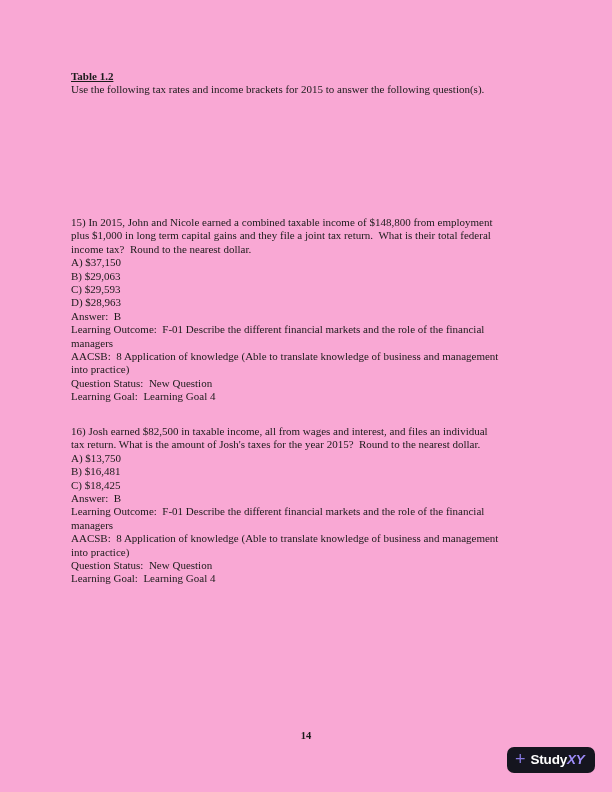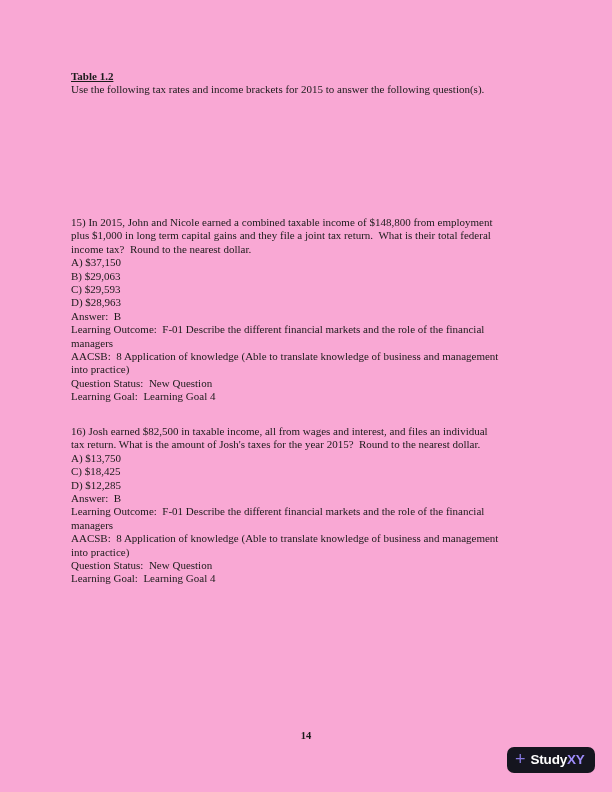--- a/index.html
+++ b/index.html
@@ -67,20 +67,21 @@
     color: #ffffff;
     font-weight: bold;
     font-size: 13.5px;
     letter-spacing: -0.2px;
   }
   .brand-accent {
     color: #9e8cfa;
     font-weight: bold;
     font-size: 13.5px;
     letter-spacing: -0.2px;
+    font-style: italic;
   }
 </style>
 </head>
 <body>
 
 <div class="page">
 
   <div class="block header-block">
     <div class="table-label">Table 1.2</div>
     <div class="instructions">Use the following tax rates and income brackets for 2015 to answer the following question(s).</div>
@@ -100,22 +101,22 @@
     <div class="line">AACSB:  8 Application of knowledge (Able to translate knowledge of business and management</div>
     <div class="line">into practice)</div>
     <div class="line">Question Status:  New Question</div>
     <div class="line">Learning Goal:  Learning Goal 4</div>
   </div>
 
   <div class="block q16-block">
     <div class="line">16) Josh earned $82,500 in taxable income, all from wages and interest, and files an individual</div>
     <div class="line">tax return. What is the amount of Josh's taxes for the year 2015?  Round to the nearest dollar.</div>
     <div class="line">A) $13,750</div>
+    <div class="line">B) $16,481</div>
     <div class="line">C) $18,425</div>
-    <div class="line">D) $12,285</div>
     <div class="line">Answer:  B</div>
     <div class="line">Learning Outcome:  F-01 Describe the different financial markets and the role of the financial</div>
     <div class="line">managers</div>
     <div class="line">AACSB:  8 Application of knowledge (Able to translate knowledge of business and management</div>
     <div class="line">into practice)</div>
     <div class="line">Question Status:  New Question</div>
     <div class="line">Learning Goal:  Learning Goal 4</div>
   </div>
 
   <div class="page-number">14</div>

